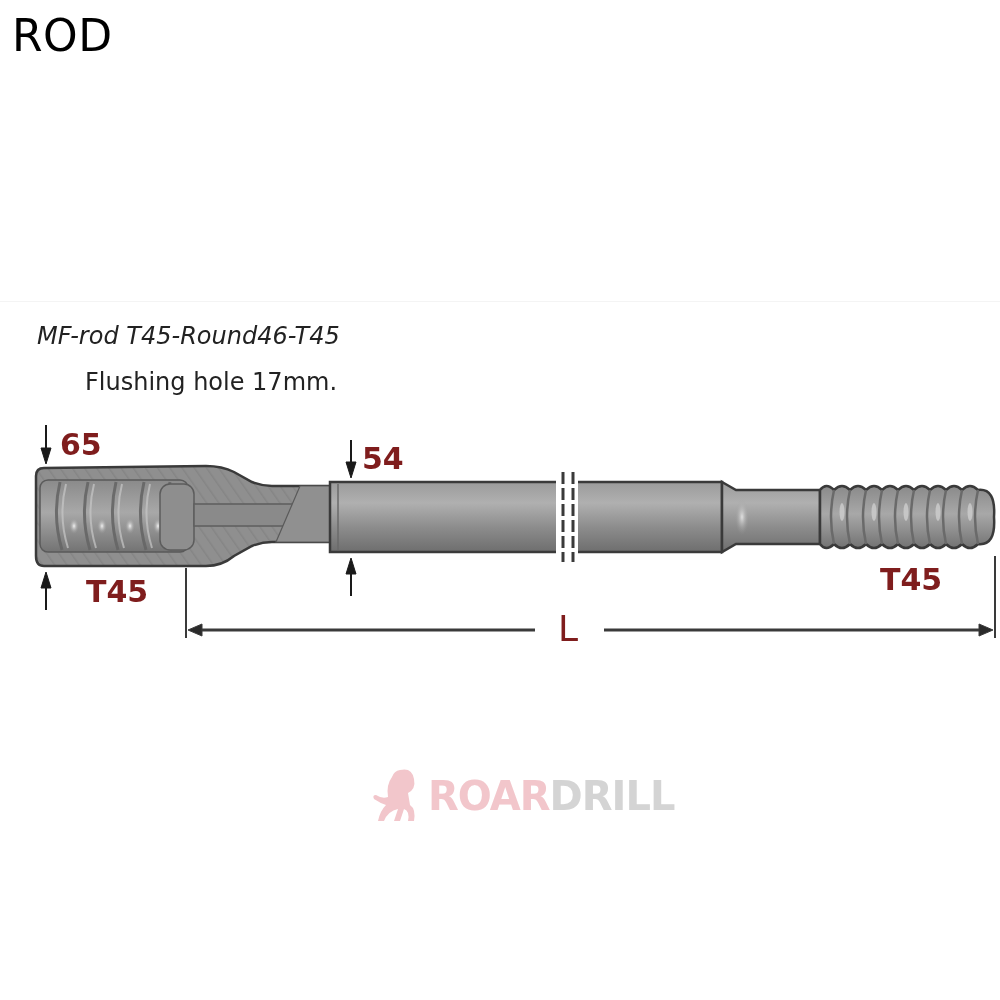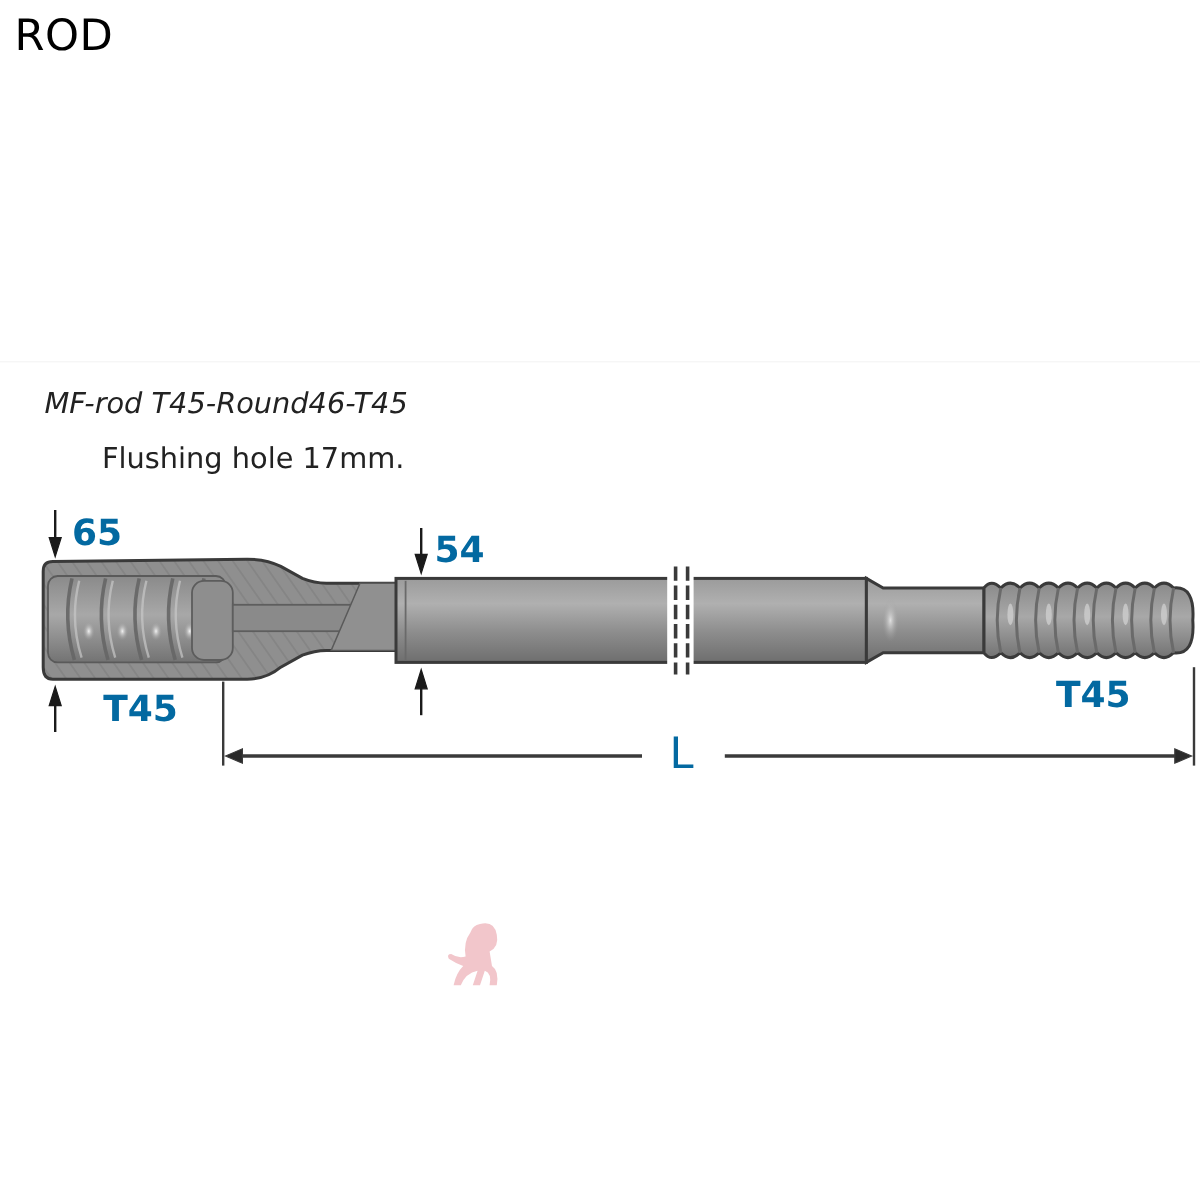--- a/index.html
+++ b/index.html
@@ -1,25 +1,25 @@
 <!DOCTYPE html>
 <html><head>
 <meta charset="utf-8">
 <style>
   html, body { margin: 0; padding: 0; background: #ffffff; }
   body { width: 1000px; height: 1000px; position: relative; overflow: hidden;
          font-family: "DejaVu Sans", sans-serif; color: #111; }
-  .page-title { position: absolute; left: 12px; top: 10px; font-size: 36px;
+  .page-title { position: absolute; left: 12px; top: 10px; font-size: 44px;
                 font-weight: 400; letter-spacing: 0.5px; color: #000; }
   .sep { position: absolute; left: 0; top: 301px; width: 1000px; height: 1px; background: #f4f4f4; }
   .desc { position: absolute; left: 37px; font-size: 24px; color: #222; white-space: nowrap; }
   .desc.l1 { top: 322px; font-style: italic; }
   .desc.l2 { top: 368px; margin-left: 48px; }
   .dim { position: absolute; font-family: "DejaVu Sans", sans-serif; font-weight: bold;
-         font-size: 30px; color: #0369a1; }
+         font-size: 30px; color: #7f1d1d; }
   svg.drawing { position: absolute; left: 0; top: 0; }
   .wm { position: absolute; left: 370px; top: 765px; width: 270px; height: 65px; }
   .wm-text { position: absolute; left: 58px; top: 8px; font-family: "DejaVu Sans", sans-serif;
              font-weight: bold; font-size: 40px; letter-spacing: -1px; white-space: nowrap; }
   .wm-roar { color: #f2c6cb; }
   .wm-drill { color: #d4d4d4; }
 </style>
 </head>
 <body>
 
@@ -155,13 +155,16 @@
 <div class="dim" style="left:60px; top:427px;">65</div>
 <div class="dim" style="left:362px; top:441px;">54</div>
 <div class="dim" style="left:86px; top:574px;">T45</div>
 <div class="dim" style="left:880px; top:562px;">T45</div>
 <div class="dim" style="left:558px; top:608px; font-size:36px; font-weight:normal;">L</div>
 
 <div class="wm">
   <svg width="60" height="65" viewBox="0 0 60 65" style="position:absolute;left:0;top:0;">
     <path d="M30 5 Q42 2 44 14 Q46 24 38 28 L40 40 Q46 44 44 56 L38 56 Q40 46 34 44 L30 56 L24 56 L28 44 Q18 46 14 56 L8 56 Q10 46 16 40 Q10 38 4 34 Q2 30 6 30 Q12 34 18 32 Q16 20 22 12 Q24 6 30 5 Z" fill="#f2c6cb"></path>
   </svg>
+  <div class="wm-text">
+    <span class="wm-roar">ROAR</span><span class="wm-drill">DRILL</span>
+  </div>
 </div>
 
 </body></html>

